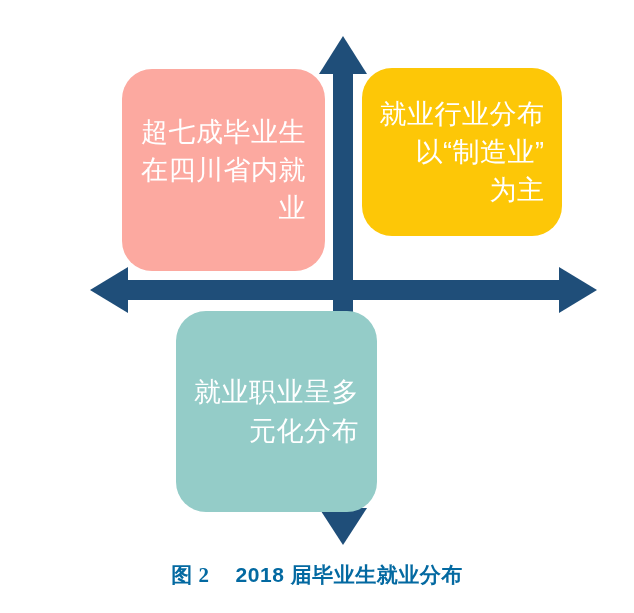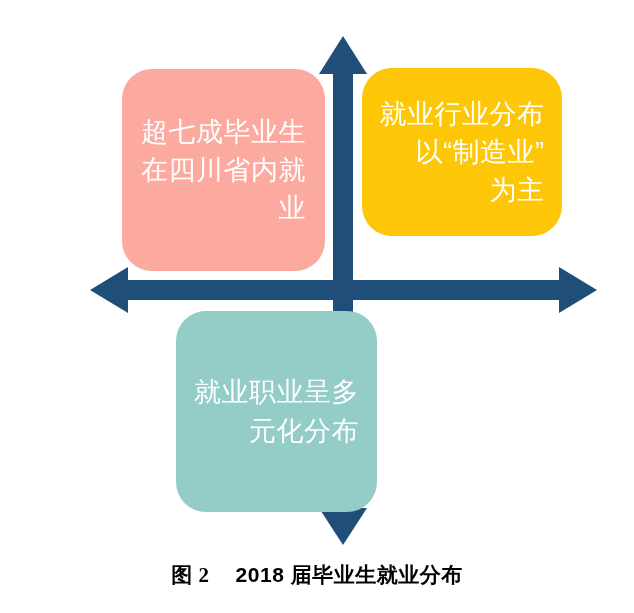--- a/index.html
+++ b/index.html
@@ -57,21 +57,21 @@
   #quad-bl { left: 132px; top: 311px; width: 201px; height: 201px; margin-left: 44px; }
   #quad-br { left: 361px; top: 311px; width: 201px; height: 201px; }
 
   
   #caption {
     position: absolute;
     left: 0;
     top: 561px;
     width: 634px;
     text-align: center;
-    color: #000000;
+    color: #0369a1;
     font-size: 21px;
     font-weight: bold;
     font-family: "Liberation Serif", "DejaVu Serif", serif;
     letter-spacing: 0.5px;
   }
   #caption .cap-num {
     font-family: "Liberation Serif", "DejaVu Serif", serif;
   }
   #caption .cap-gap { display: inline-block; width: 26px; }
   #caption .cap-title {

